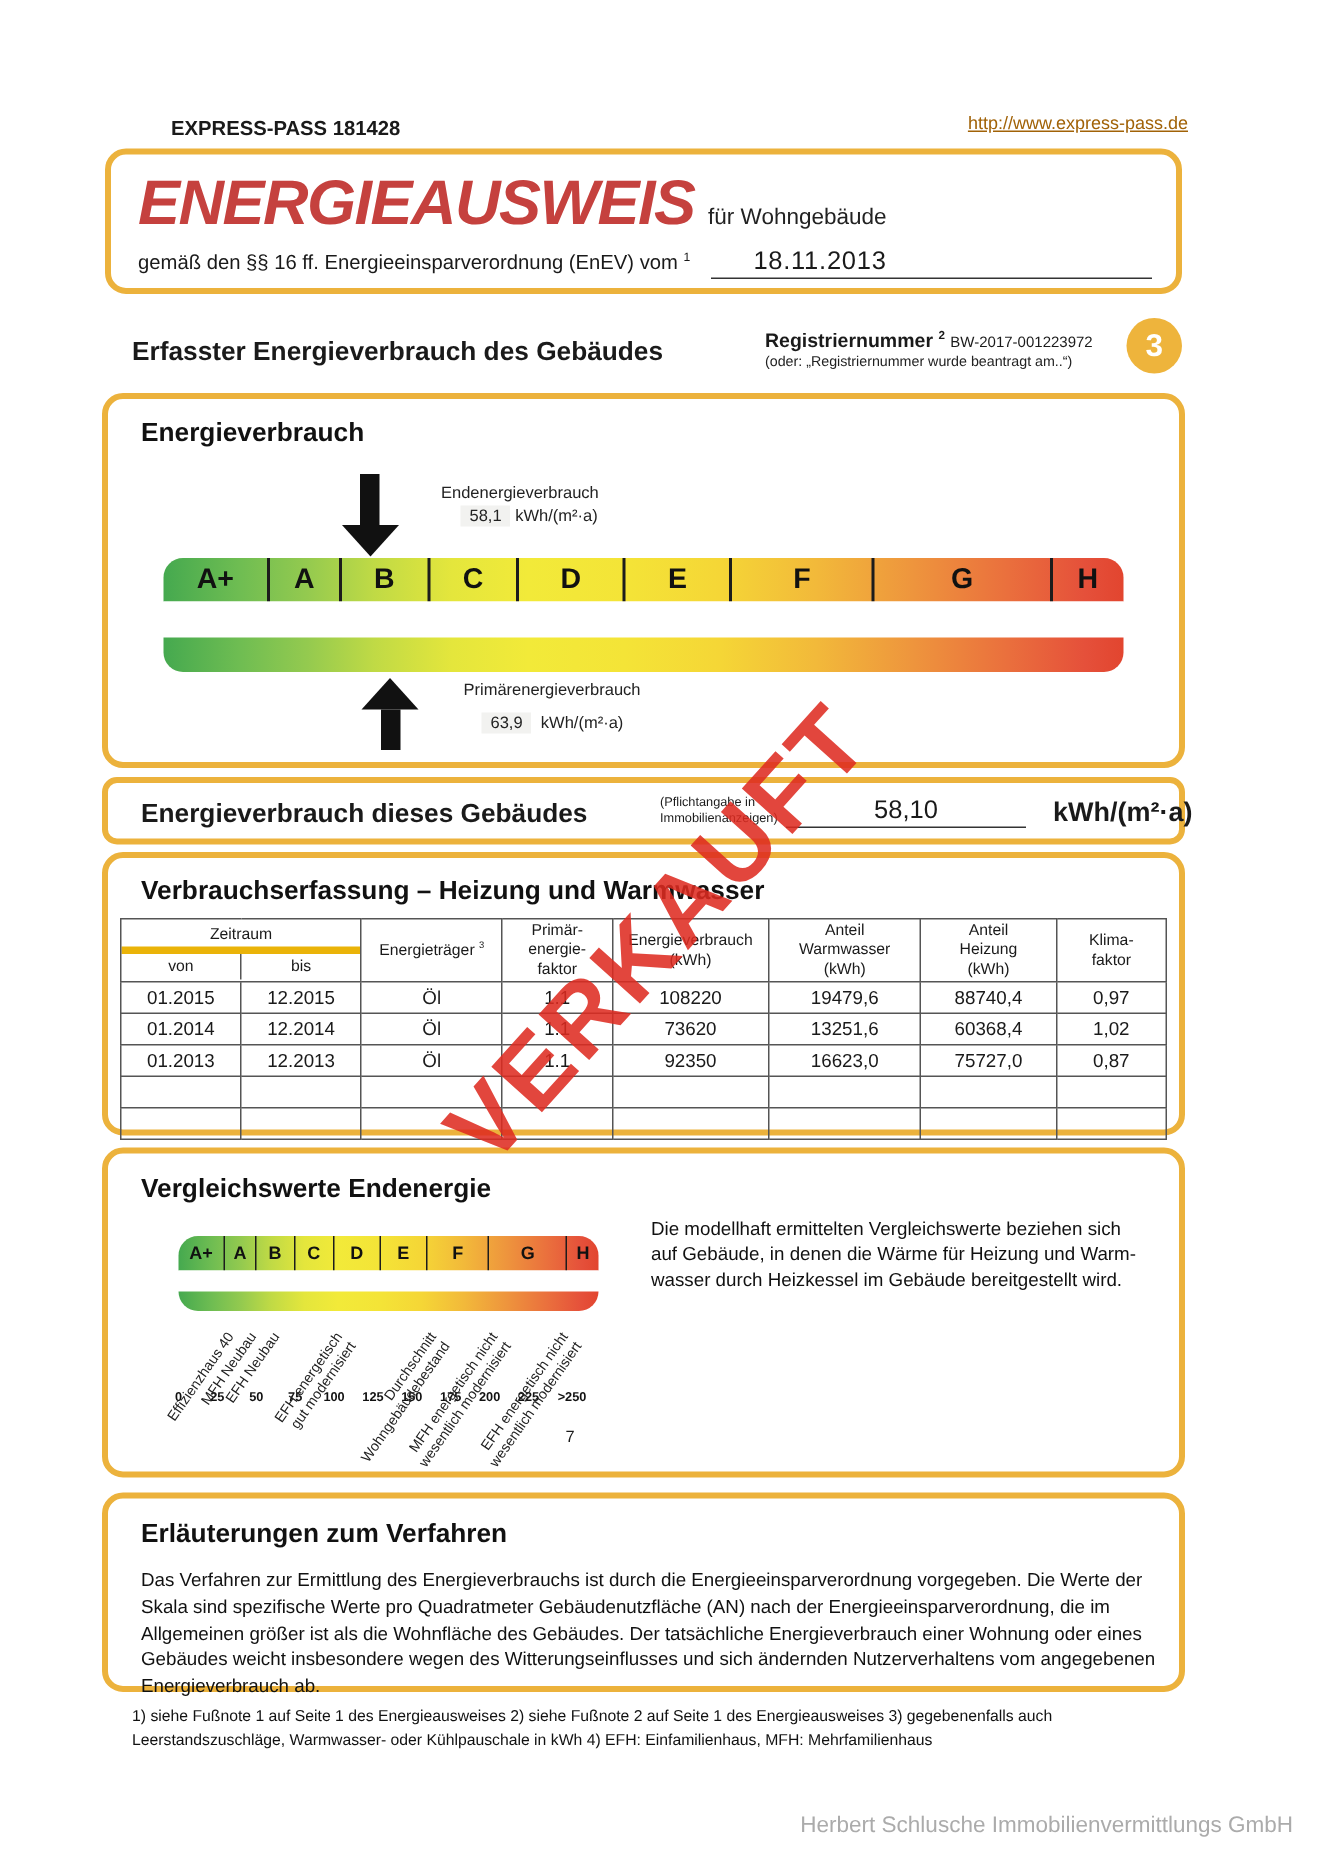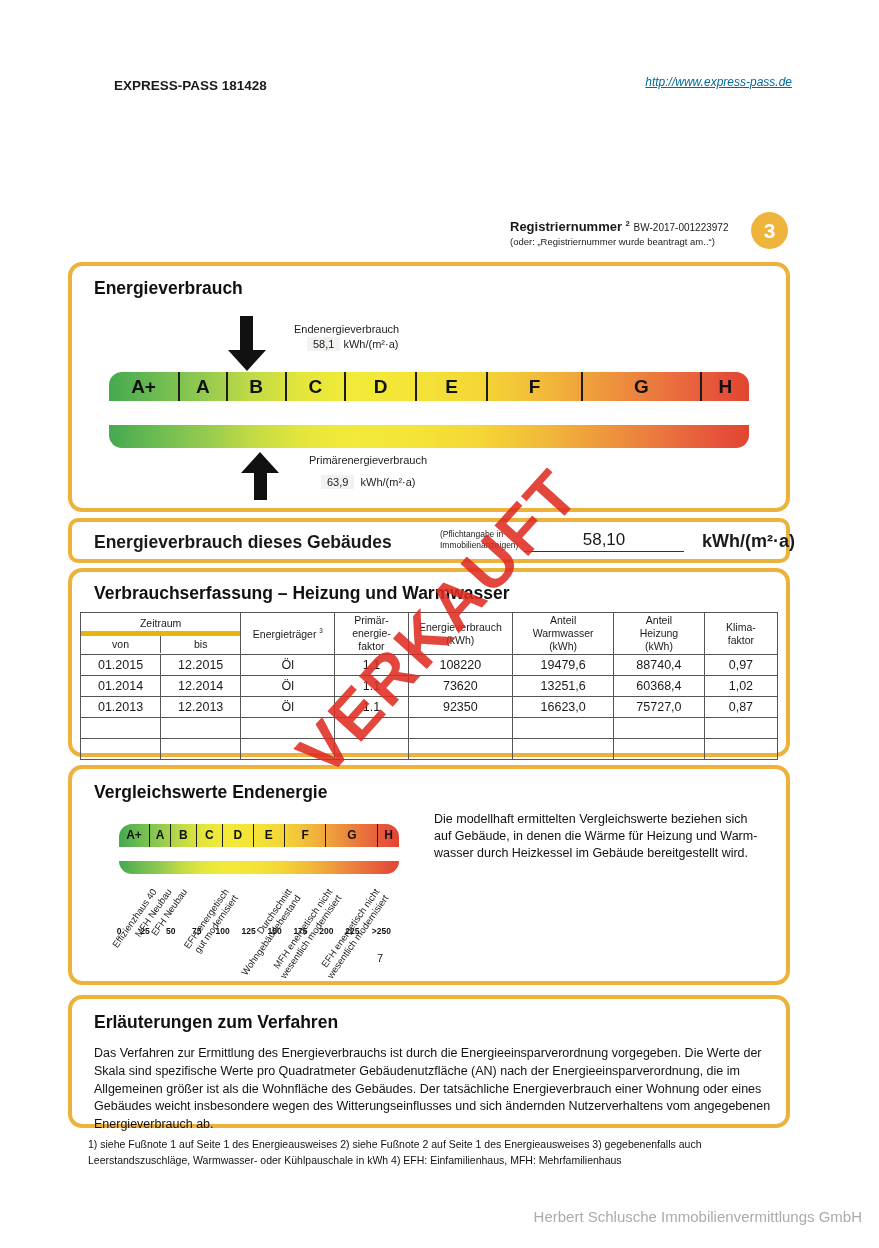--- a/index.html
+++ b/index.html
@@ -6,21 +6,21 @@
   .sheet{
     position:relative;width:879px;height:1248px;background:#ffffff;
     font-family:"Liberation Sans","DejaVu Sans",sans-serif;color:#1a1a1a;overflow:hidden;
   }
   .pre{white-space:pre-line;}
   .box{position:absolute;border:4px solid #ecb23c;border-radius:14px;box-sizing:border-box;background:#fff;}
   .box-title{position:absolute;font-weight:bold;font-size:17.5px;color:#111;}
 
   
   .doc-number{position:absolute;left:88px;top:78px;font-size:13.5px;font-weight:600;padding-left:26px;}
-  .site-link{position:absolute;right:87px;top:75px;font-size:12px;font-style:italic;color:#0369a1;text-decoration:underline;}
+  .site-link{position:absolute;right:87px;top:75px;font-size:12px;color:#a16207;text-decoration:underline;}
 
   
   .title-box{left:70px;top:99px;width:718px;height:97px;}
   .brand-line{position:absolute;left:18px;top:8px;display:flex;align-items:baseline;}
   .brand{font-size:42px;font-weight:bold;font-style:italic;color:#c5413e;letter-spacing:-1px;}
   .brand-sub{font-size:15px;color:#222;margin-left:9px;}
   .law-line{position:absolute;left:18px;right:16px;top:61px;display:flex;align-items:baseline;font-size:13.5px;}
   .law-fill{flex:1;border-bottom:1.5px solid #333;margin-left:14px;padding-bottom:1px;}
   .law-date{font-size:17px;padding-left:28px;letter-spacing:.5px;}
   sup{font-size:.6em;}
@@ -111,21 +111,32 @@
     font-size:66px;font-weight:bold;letter-spacing:3px;color:rgba(222,42,32,0.87);z-index:50;white-space:nowrap;}
 </style>
 </head>
 <body>
 
 <div class="sheet">
 
   <div class="doc-number">EXPRESS-PASS 181428</div>
   <a class="site-link" href="#">http://www.express-pass.de</a>
 
-
+  <div class="box title-box">
+    <div class="brand-line">
+      <span class="brand">ENERGIEAUSWEIS</span>
+      <span class="brand-sub">für Wohngebäude</span>
+    </div>
+    <div class="law-line">
+      <span><span>gemäß den §§ 16 ff. Energieeinsparverordnung (EnEV) vom</span>&nbsp;<sup>1</sup></span>
+      <span class="law-fill"><span class="law-date">18.11.2013</span></span>
+    </div>
+  </div>
+
+  <div class="sec-title">Erfasster Energieverbrauch des Gebäudes</div>
   <div class="reg-block">
     <div class="reg-l1"><span>Registriernummer</span>&nbsp;<sup>2</sup>&nbsp;<span class="reg-val">BW-2017-001223972</span></div>
     <div class="reg-l2">(oder: „Registriernummer wurde beantragt am..“)</div>
   </div>
   <div class="badge">3</div>
 
   <div class="box cons-box">
     <div class="box-title" style="left:22px;top:12px;">Energieverbrauch</div>
     <div class="scale-wrap scale-large" id="main-scale">
       <div class="band-letters">

